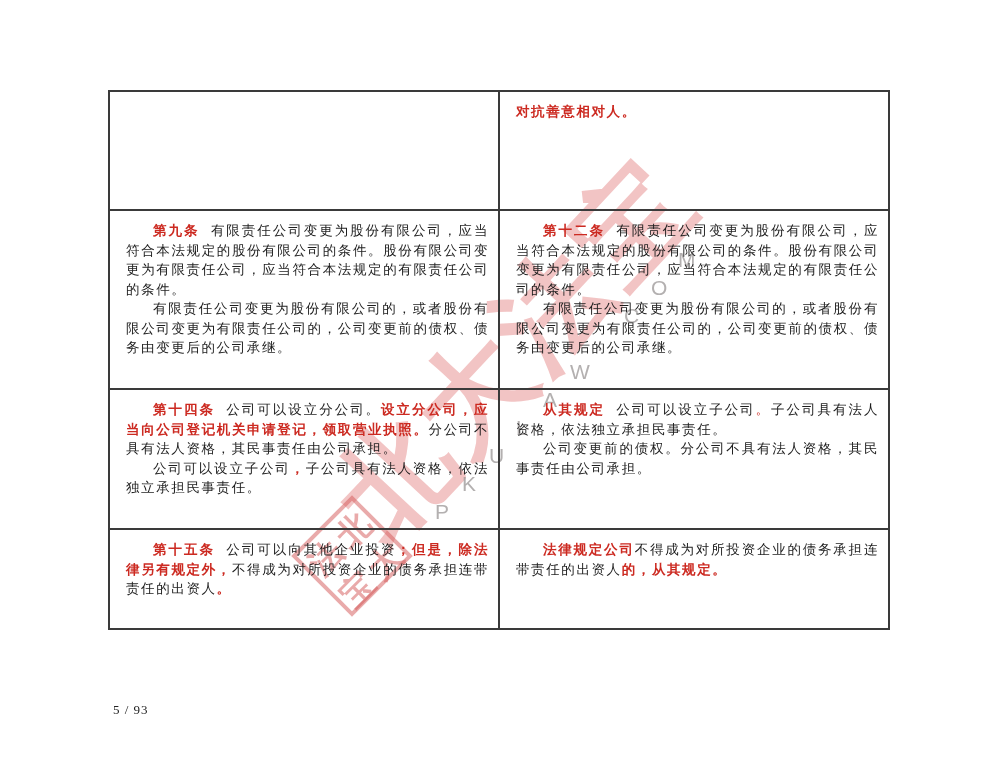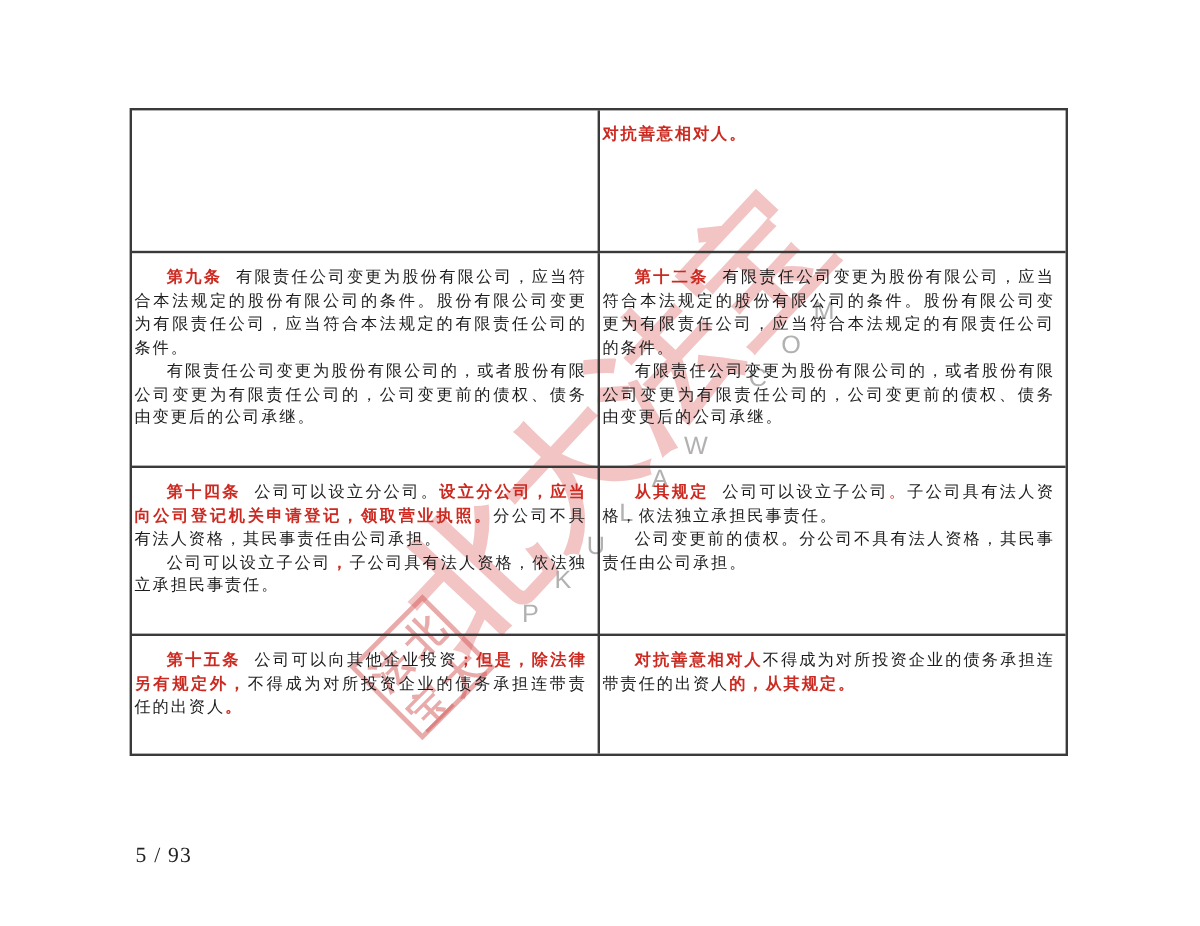--- a/index.html
+++ b/index.html
@@ -51,21 +51,21 @@
   .doc-table{
     position:absolute;left:108px;top:90px;width:782px;height:540px;
     box-sizing:border-box;border:2px solid var(--border);
     display:grid;
     grid-template-columns:390px 388px;
     grid-template-rows:119px 179px 140px 98px;
     background:transparent;
   }
   .cell{
     box-sizing:border-box;
-    padding:10px 9px 4px 2px;
+    padding:10px 9px 4px 16px;
     overflow:hidden;
   }
   .cell.col-left{border-right:2px solid var(--border);}
   .cell.row-0,.cell.row-1,.cell.row-2{border-bottom:2px solid var(--border);}
   .cell p{
     margin:0;
     text-align:justify;
     font-size:13.5px;
     line-height:19.5px;
     letter-spacing:1.6px;
@@ -73,21 +73,21 @@
   }
   .cell p.ind{text-indent:2em;}
   .red-bold{color:var(--red);font-weight:bold;}
   .red{color:var(--red);}
   .black{color:var(--ink);}
   .hd{margin-right:0.85em;}
 
   
   .page-number{
     position:absolute;left:113px;top:702px;
-    font-size:18px;color:#222;letter-spacing:1px;
+    font-size:13px;color:#222;letter-spacing:1px;
     font-family:"Liberation Serif", serif;
   }
 </style>
 </head>
 <body>
 
 <div class="page">
 
   <div class="watermark">
     <div class="wm-cn">北大法宝</div>
@@ -129,19 +129,19 @@
         <p class="ind"><span class="black">公司可以设立子公司</span><span class="red-bold">，</span><span class="black">子公司具有法人资格，依法独立承担民事责任。</span></p>
       </div>
     <div class="cell col-right row-2">
         <p class="ind"><span class="red-bold hd">从其规定</span><span class="black">公司可以设立子公司</span><span class="red">。</span><span class="black">子公司具有法人资格，依法独立承担民事责任。</span></p>
         <p class="ind"><span class="black">公司变更前的债权。分公司不具有法人资格，其民事责任由公司承担。</span></p>
       </div>
     <div class="cell col-left  row-3">
         <p class="ind"><span class="red-bold hd">第十五条</span><span class="black">公司可以向其他企业投资</span><span class="red-bold">；但是，除法律另有规定外，</span><span class="black">不得成为对所投资企业的债务承担连带责任的出资人</span><span class="red-bold">。</span></p>
       </div>
     <div class="cell col-right row-3">
-        <p class="ind"><span class="red-bold">对抗善意相对人</span><span class="black">不得成为对所投资企业的债务承担连带责任的出资人</span><span class="red-bold">的，从其规定。</span></p>
+        <p class="ind"><span class="red-bold">法律规定公司</span><span class="black">不得成为对所投资企业的债务承担连带责任的出资人</span><span class="red-bold">的，从其规定。</span></p>
       </div>
   </div>
 
   <div class="page-number">5 / 93</div>
 
 </div>
 
 </body></html>

